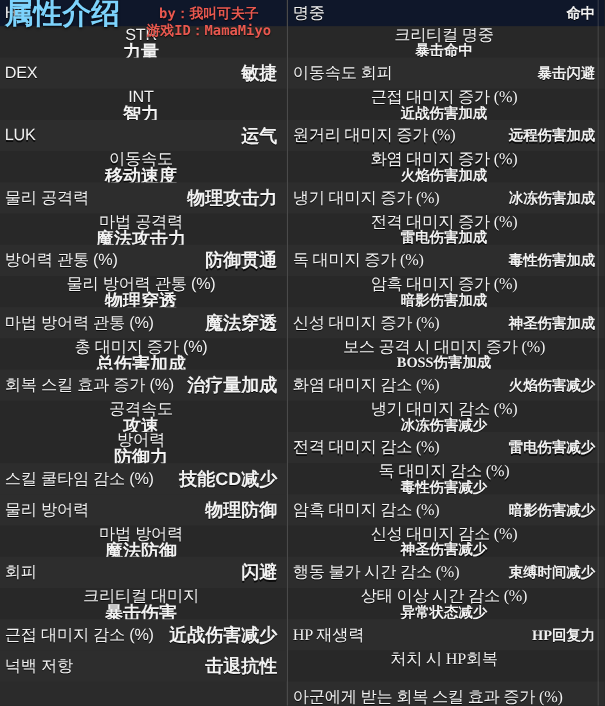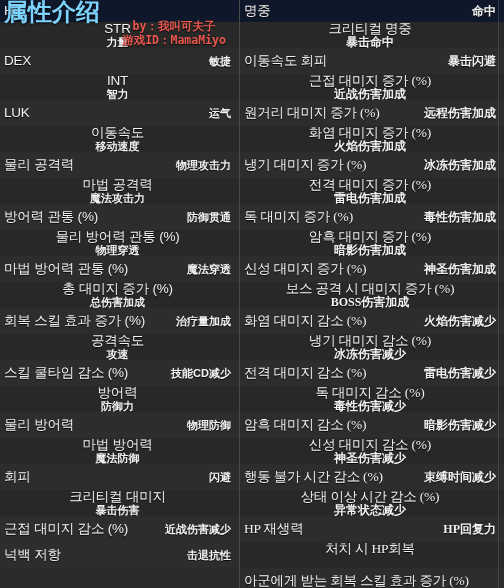--- a/index.html
+++ b/index.html
@@ -61,21 +61,21 @@
     color: #f2f2f2;
     font-size: 13.5px;
     line-height: 1;
     white-space: nowrap;
     letter-spacing: -0.2px;
     text-shadow: 0 1px 0 rgba(0,0,0,0.75);
   }
   .zh {
     flex: 0 0 auto;
     color: #f2f2f2;
-    font-size: 11px;
+    font-size: 15px;
     line-height: 1;
     white-space: nowrap;
     text-align: right;
     font-weight: bold;
     letter-spacing: 0px;
     text-shadow: 0 1px 0 rgba(0,0,0,0.75);
   }
   .row.right-row .kr { font-size: 13.5px; }
   .row.right-row .zh { font-size: 12px; }
 
@@ -102,21 +102,20 @@
     z-index: 5;
     color: #e8584f;
     font-family: "DejaVu Sans Mono", monospace;
     font-size: 11.5px;
     font-weight: bold;
     line-height: 14px;
     text-align: center;
     width: 124px;
     text-shadow: 0 1px 1px rgba(0,0,0,0.8);
     pointer-events: none;
-    margin-top: 15px;
   }
   .watermark div { white-space: nowrap; }
 
   
   .edge-rule {
     position: absolute;
     right: 5px;
     top: 0;
     width: 1px;
     height: 588px;
@@ -179,27 +178,27 @@
         <span class="zh">总伤害加成</span>
       </div>
       <div class="row left-row">
         <span class="kr">회복 스킬 효과 증가 (%)</span>
         <span class="zh">治疗量加成</span>
       </div>
       <div class="row left-row alt">
         <span class="kr">공격속도</span>
         <span class="zh">攻速</span>
       </div>
+      <div class="row left-row alt">
+        <span class="kr">방어력</span>
+        <span class="zh">防御力</span>
+      </div>
       <div class="row left-row">
         <span class="kr">스킬 쿨타임 감소 (%)</span>
         <span class="zh">技能CD减少</span>
-      </div>
-      <div class="row left-row alt">
-        <span class="kr">방어력</span>
-        <span class="zh">防御力</span>
       </div>
       <div class="row left-row">
         <span class="kr">물리 방어력</span>
         <span class="zh">物理防御</span>
       </div>
       <div class="row left-row alt">
         <span class="kr">마법 방어력</span>
         <span class="zh">魔法防御</span>
       </div>
       <div class="row left-row">

